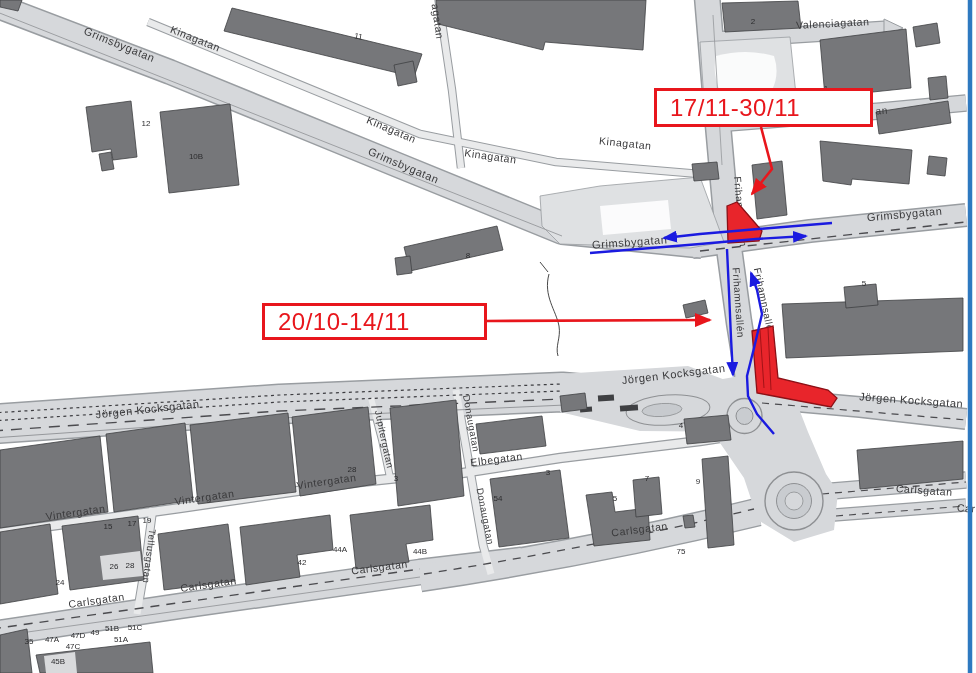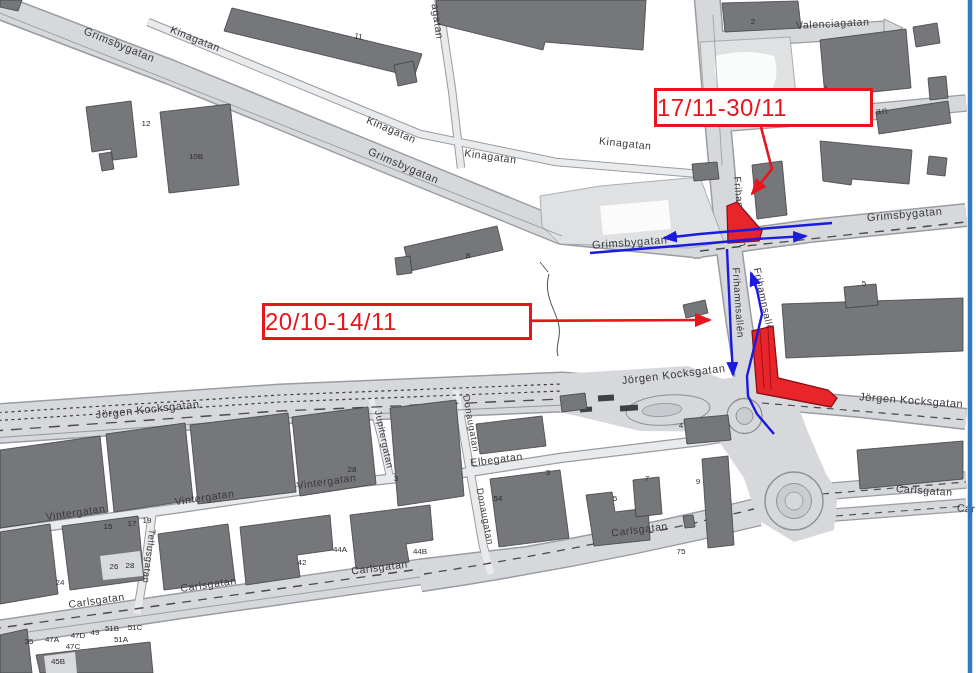--- a/index.html
+++ b/index.html
@@ -3,23 +3,23 @@
 <meta charset="utf-8">
 <style>
   html,body{margin:0;padding:0;background:#ffffff;}
   .frame{position:relative;width:976px;height:673px;background:#ffffff;overflow:hidden;
          font-family:"Liberation Sans",sans-serif;}
   .frame svg{position:absolute;left:0;top:0;}
   .street-label{fill:#3a3a3c;font-family:"Liberation Sans",sans-serif;letter-spacing:0.6px;}
   .bldg-num{fill:#2c2c2e;font-family:"Liberation Sans",sans-serif;}
   .callout{position:absolute;box-sizing:border-box;border:3px solid #e8161c;background:#ffffff;
            color:#e8161c;font-size:24px;letter-spacing:0.5px;display:flex;align-items:center;
-           font-family:"Liberation Sans",sans-serif;}
+           padding-left:13px;font-family:"Liberation Sans",sans-serif;}
   #callout-1{left:654px;top:88px;width:219px;height:39px;}
-  #callout-2{left:262px;top:303px;width:270px;height:37px;}
+  #callout-2{left:262px;top:303px;width:225px;height:37px;}
 </style>
 </head>
 <body>
 
 <div class="frame">
 <svg width="976" height="673" viewBox="0 0 976 673">
   <defs>
     <marker id="blueArrow" markerUnits="userSpaceOnUse" markerWidth="15" markerHeight="12" refX="13" refY="6" orient="auto">
           <path d="M0,0 L15,6 L0,12 Z" fill="#1b1be0"></path>
         </marker>

